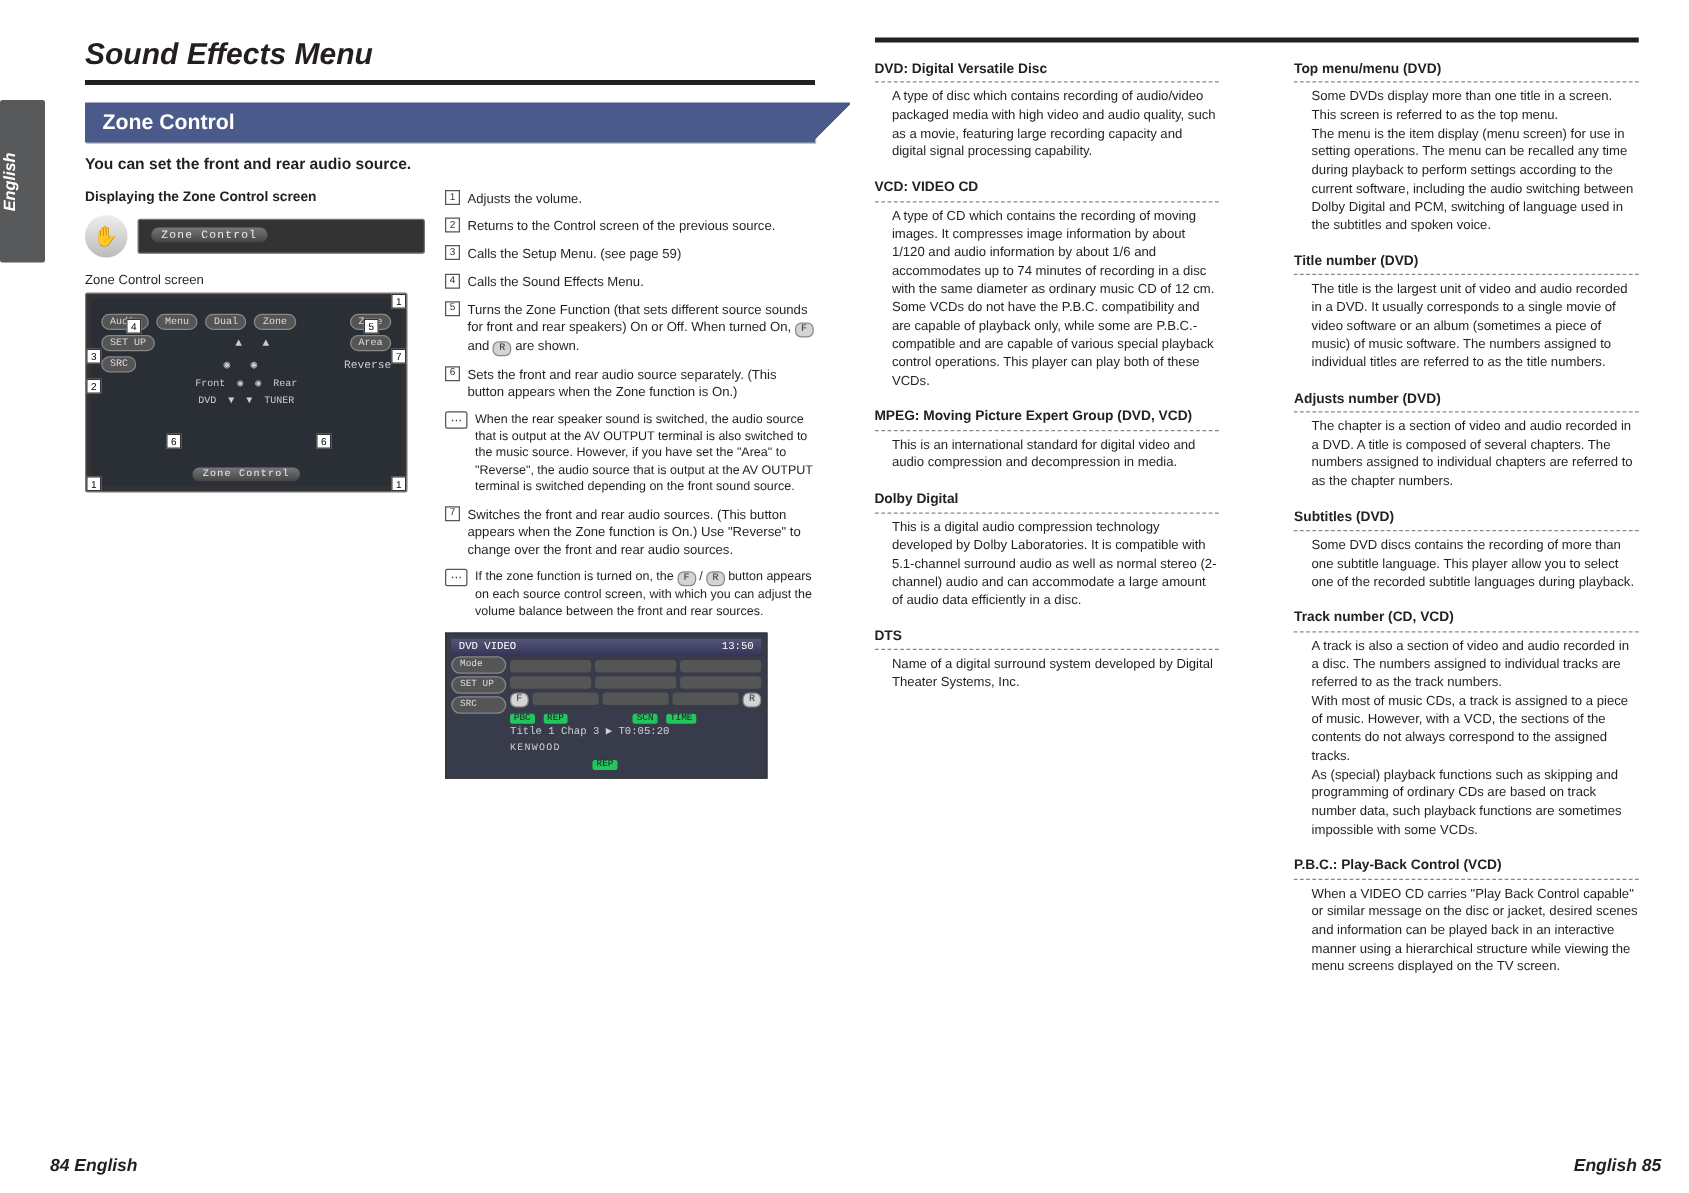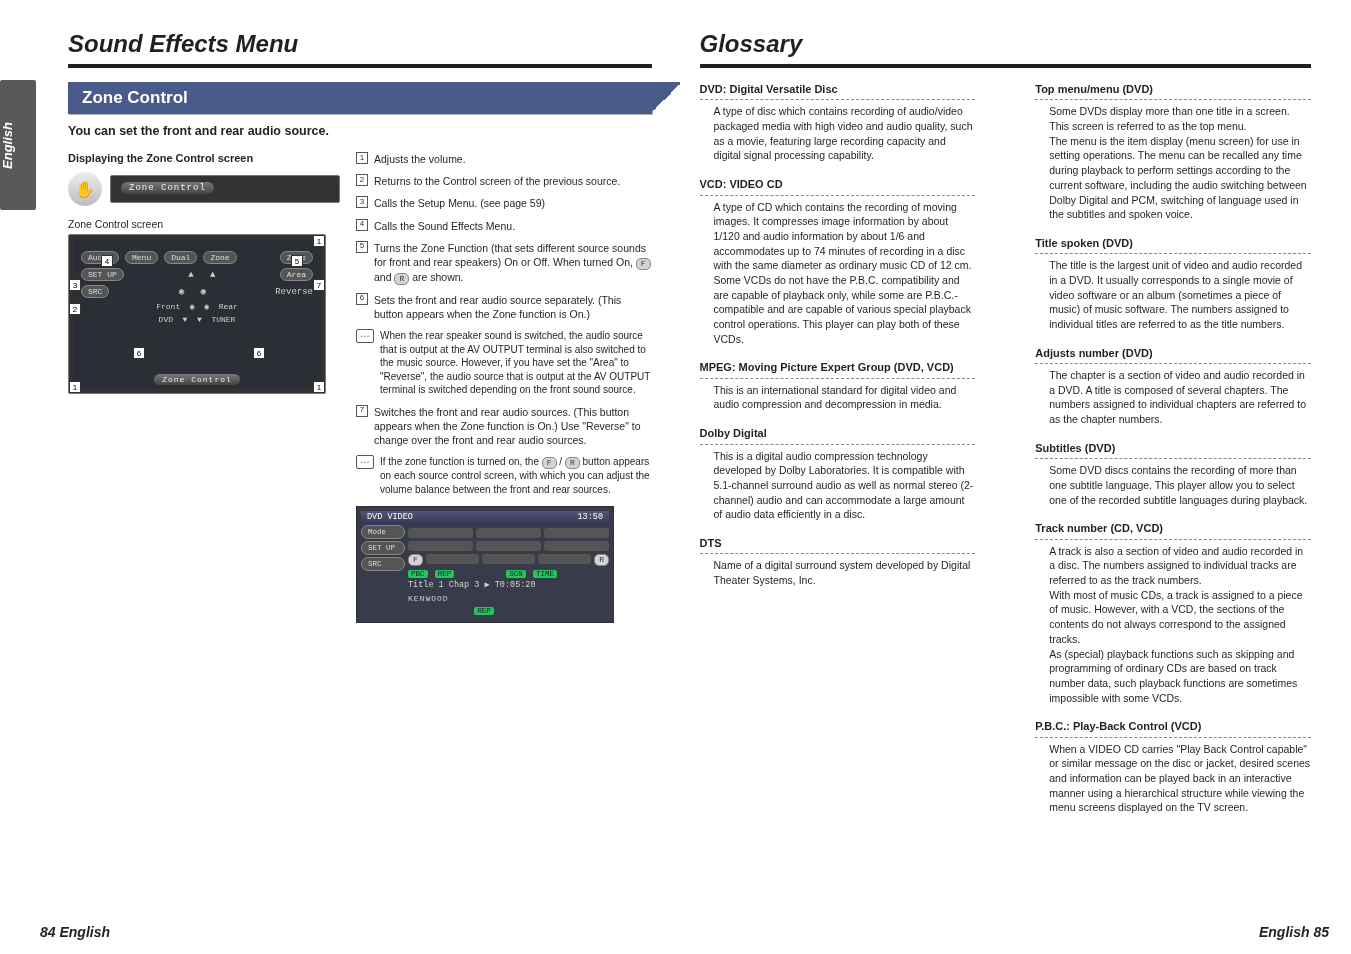--- a/index.html
+++ b/index.html
@@ -394,21 +394,20 @@
           </div>
         </div>
 
       </div>
     </div>
 
     <div class="pagenum left">84 English</div>
   </div>
 
   <div class="page page-right">
-    <h1 class="title" style="margin-left:0;">Glossary</h1>
     <div class="title-rule" style="margin-left:0;"></div>
 
     <div class="glossary-cols">
       <div class="gcol" id="gcol1">
           <div class="term">DVD: Digital Versatile Disc</div>
           <hr class="dashrule">
           <div class="def" style="white-space: pre-line;">A type of disc which contains recording of audio/video packaged media with high video and audio quality, such as a movie, featuring large recording capacity and digital signal processing capability.</div>
           <div class="term">VCD: VIDEO CD</div>
           <hr class="dashrule">
           <div class="def" style="white-space: pre-line;">A type of CD which contains the recording of moving images. It compresses image information by about 1/120 and audio information by about 1/6 and accommodates up to 74 minutes of recording in a disc with the same diameter as ordinary music CD of 12 cm.
@@ -421,21 +420,21 @@
           <div class="def" style="white-space: pre-line;">This is a digital audio compression technology developed by Dolby Laboratories. It is compatible with 5.1-channel surround audio as well as normal stereo (2-channel) audio and can accommodate a large amount of audio data efficiently in a disc.</div>
           <div class="term">DTS</div>
           <hr class="dashrule">
           <div class="def" style="white-space: pre-line;">Name of a digital surround system developed by Digital Theater Systems, Inc.</div>
         </div>
       <div class="gcol" id="gcol2">
           <div class="term">Top menu/menu (DVD)</div>
           <hr class="dashrule">
           <div class="def" style="white-space: pre-line;">Some DVDs display more than one title in a screen. This screen is referred to as the top menu.
 The menu is the item display (menu screen) for use in setting operations. The menu can be recalled any time during playback to perform settings according to the current software, including the audio switching between Dolby Digital and PCM, switching of language used in the subtitles and spoken voice.</div>
-          <div class="term">Title spoken (DVD)</div>
+          <div class="term">Title number (DVD)</div>
           <hr class="dashrule">
           <div class="def" style="white-space: pre-line;">The title is the largest unit of video and audio recorded in a DVD. It usually corresponds to a single movie of video software or an album (sometimes a piece of music) of music software. The numbers assigned to individual titles are referred to as the title numbers.</div>
           <div class="term">Adjusts number (DVD)</div>
           <hr class="dashrule">
           <div class="def" style="white-space: pre-line;">The chapter is a section of video and audio recorded in a DVD. A title is composed of several chapters. The numbers assigned to individual chapters are referred to as the chapter numbers.</div>
           <div class="term">Subtitles (DVD)</div>
           <hr class="dashrule">
           <div class="def" style="white-space: pre-line;">Some DVD discs contains the recording of more than one subtitle language. This player allow you to select one of the recorded subtitle languages during playback.</div>
           <div class="term">Track number (CD, VCD)</div>
           <hr class="dashrule">

